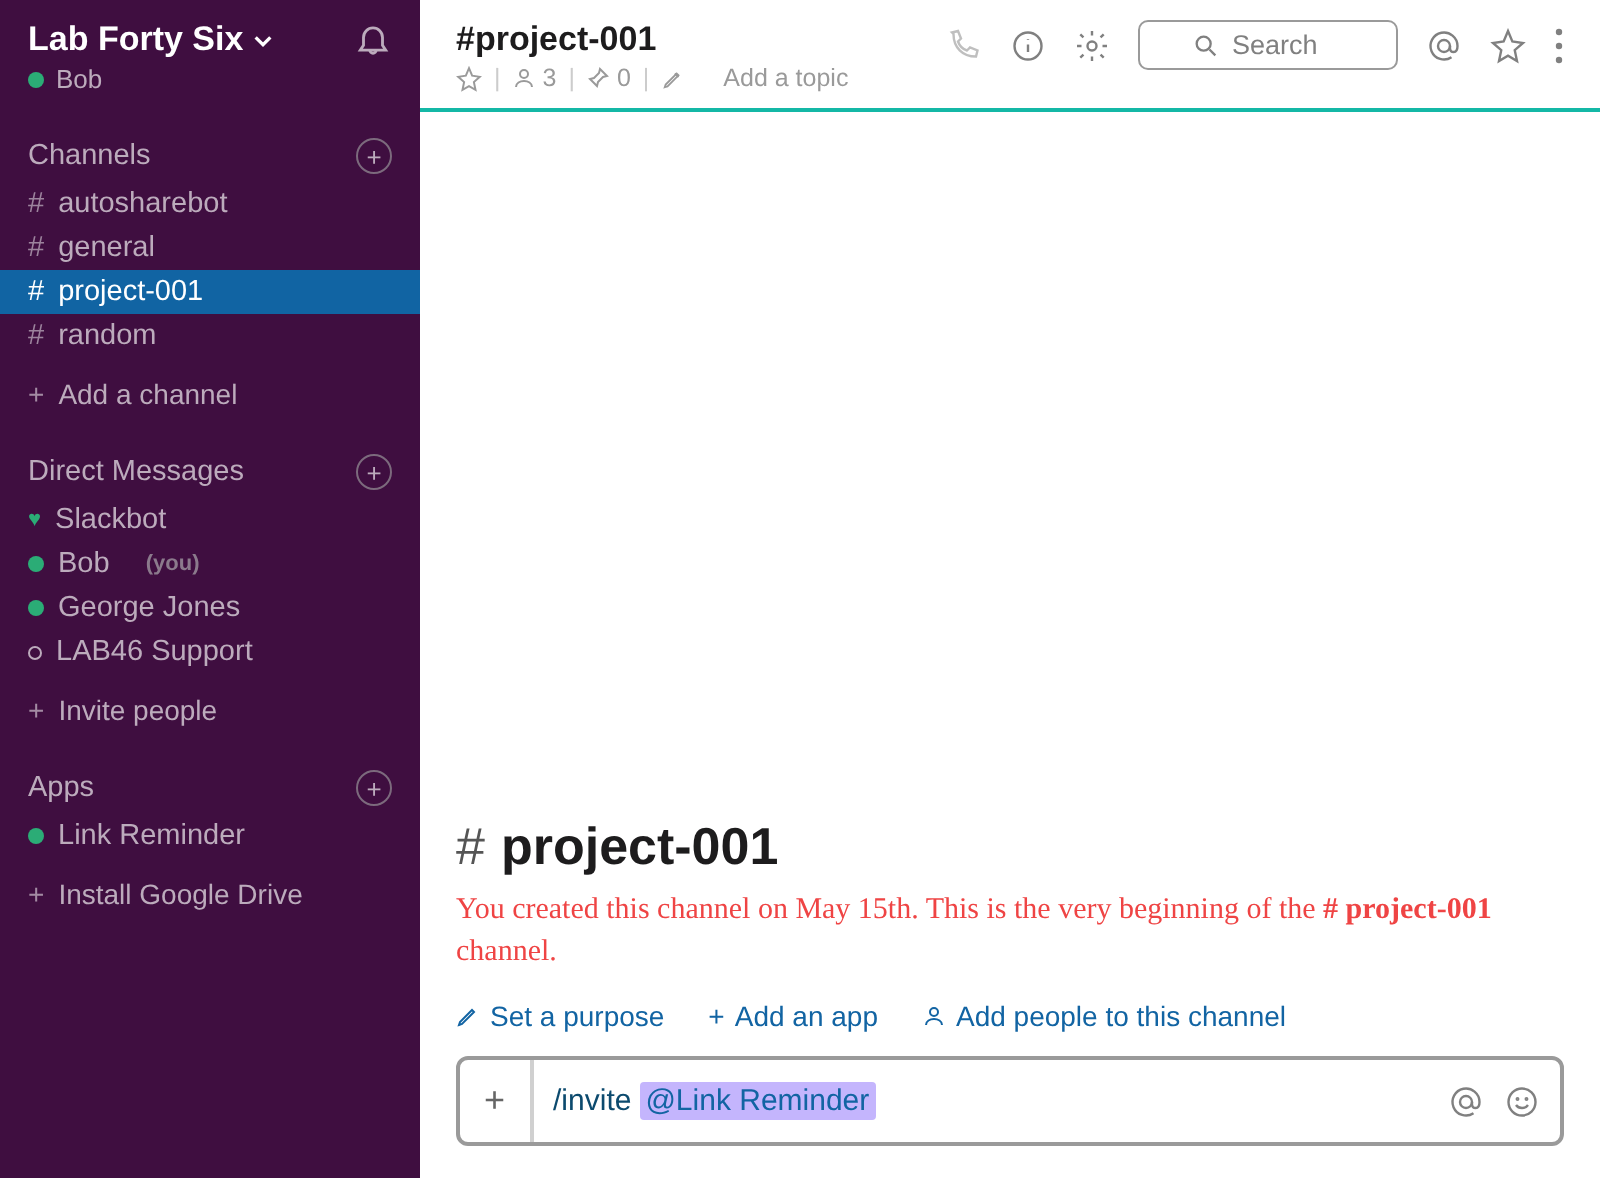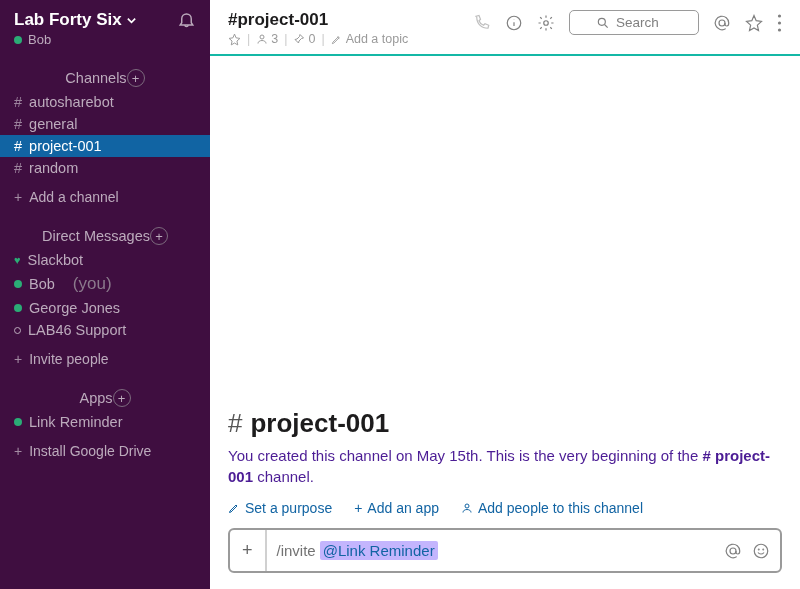--- a/index.html
+++ b/index.html
@@ -22,36 +22,36 @@
     display: flex; align-items: flex-start; justify-content: space-between;
   }
   .ws-title-block { display: flex; flex-direction: column; }
   .ws-title { color: #fff; font-weight: 700; font-size: 17px; display: flex; align-items: center; gap: 4px;}
   .ws-user { display: flex; align-items: center; gap: 6px; color: #bcabbc; font-size: 13px; margin-top: 2px;}
   .presence-dot { width: 8px; height: 8px; border-radius: 50%; background: #2bac76; display: inline-block; }
   .presence-dot.away { background: transparent; border: 1.5px solid #bcabbc; width:7px; height:7px;}
   .bell { color: #bcabbc; }
   .section-header {
     padding: 14px 14px 4px 14px;
-    display: flex; justify-content: center; align-items: center;
+    display: flex; justify-content: space-between; align-items: center;
     color: #bcabbc; font-size: 14.5px;
   }
   .plus-circle { width:18px; height:18px; border:1.5px solid #7c6a7d; border-radius:50%; display:flex; align-items:center; justify-content:center; color:#bcabbc; font-size:13px; line-height:1;}
   .channel-list, .dm-list, .app-list { list-style: none; }
   .channel-item, .dm-item, .app-item, .action-item {
     padding: 3px 14px;
     display: flex; align-items: center; gap: 7px;
     cursor: pointer;
     font-size: 14.5px;
     white-space: nowrap;
   }
   .channel-item.active { background:#1164A3; color:#fff; }
   .hash { opacity:.75; font-weight:400;}
   .channel-item.active .hash{ opacity:1;}
-  .dm-you { color:#8b7a8c; font-size:17px;}
+  .dm-you { color:#8b7a8c; font-size:11px;font-weight:bold;}
   .action-item { padding: 10px 14px 8px 14px; font-size:14px; }
   .plus-small { font-size:14px; opacity:.8;}
   .heart { color:#2bac76; font-size:11px;}
   
   .main { flex:1; display:flex; flex-direction:column; background:#fff; }
   .chan-header {
     padding: 10px 18px 8px 18px;
     display:flex; align-items:flex-start; justify-content:space-between;
     border-bottom:2px solid #14b8a6;
   }
@@ -63,35 +63,35 @@
   .search-box {
     display:flex; align-items:center; gap:6px;
     border:1px solid #9a9a9a; border-radius:5px;
     padding:4px 26px; width:130px; color:#808080; font-size:13.5px;
   }
   .icon-btn { cursor:pointer; display:flex; align-items:center;}
   .messages { flex:1; overflow:auto; padding: 0 18px; display:flex; flex-direction:column; justify-content:flex-end;}
   .welcome { padding-bottom:12px;}
   .welcome-title { font-size:26px; font-weight:800; display:flex; gap:8px; align-items:center; margin-bottom:6px;}
   .welcome-title .hash-big{ color:#555; font-weight:400;}
-  .welcome-text { font-size:15px; color:#4c1d95; line-height:1.45;}
+  .welcome-text { font-size:15px; color:#ef4444; line-height:1.45;font-family:Liberation Serif, serif;}
   .welcome-text b { font-weight:700;}
   .welcome-actions { display:flex; gap:22px; margin-top:12px; font-size:14px;}
   .welcome-actions a { color:#1264a3; text-decoration:none; display:flex; align-items:center; gap:5px; cursor:pointer;}
   .composer-wrap { padding: 0 18px 16px 18px;}
   .composer {
     border:2px solid #9a9a9a; border-radius:6px;
     display:flex; align-items:center; gap:10px;
     padding:0 10px 0 0;
   }
   .composer .plus-box{
     border-right:2px solid #d0d0d0; padding:10px 12px; color:#666; font-size:18px; cursor:pointer;
   }
   .composer-input { flex:1; padding:10px 0; font-size:15px; display:flex; gap:4px; align-items:center;}
-  .cmd { color:#737373;}
+  .cmd { color:#0c4a6e;}
   .mention { background:#c4b5fd; color:#1264a3; padding:1px 3px; border-radius:2px;}
   .composer-icons{ display:flex; gap:10px; color:#777;}
   svg { display:block; }
 </style>
 </head>
 <body>
 
 <aside class="sidebar">
   <div class="ws-header">
     <div class="ws-title-block">
@@ -200,21 +200,21 @@
             <span>3</span>
           </span>
         <span class="sep">|</span>
         <span class="icon-btn" style="display:flex;gap:3px;align-items:center;">
             <svg width="12" height="12" viewBox="0 0 24 24" fill="none" stroke="#9a9a9a" stroke-width="2">
               <path d="M14 3l7 7-4 1-5 5-1 4-7-7 4-1 5-5z"></path>
             </svg>
             <span>0</span>
           </span>
         <span class="sep">|</span>
-        <span class="icon-btn" style="display:flex;gap:4px;align-items:center;">
+        <span class="icon-btn" style="display:flex;gap:20px;align-items:center;">
             <svg width="11" height="11" viewBox="0 0 24 24" fill="none" stroke="#9a9a9a" stroke-width="2">
               <path d="M3 21l3-1 12-12-2-2L4 18l-1 3z"></path>
               <path d="M14 6l4 4"></path>
             </svg>
             <span>Add a topic</span>
           </span>
       </div>
     </div>
     <div class="chan-right">
       <span class="icon-btn">

